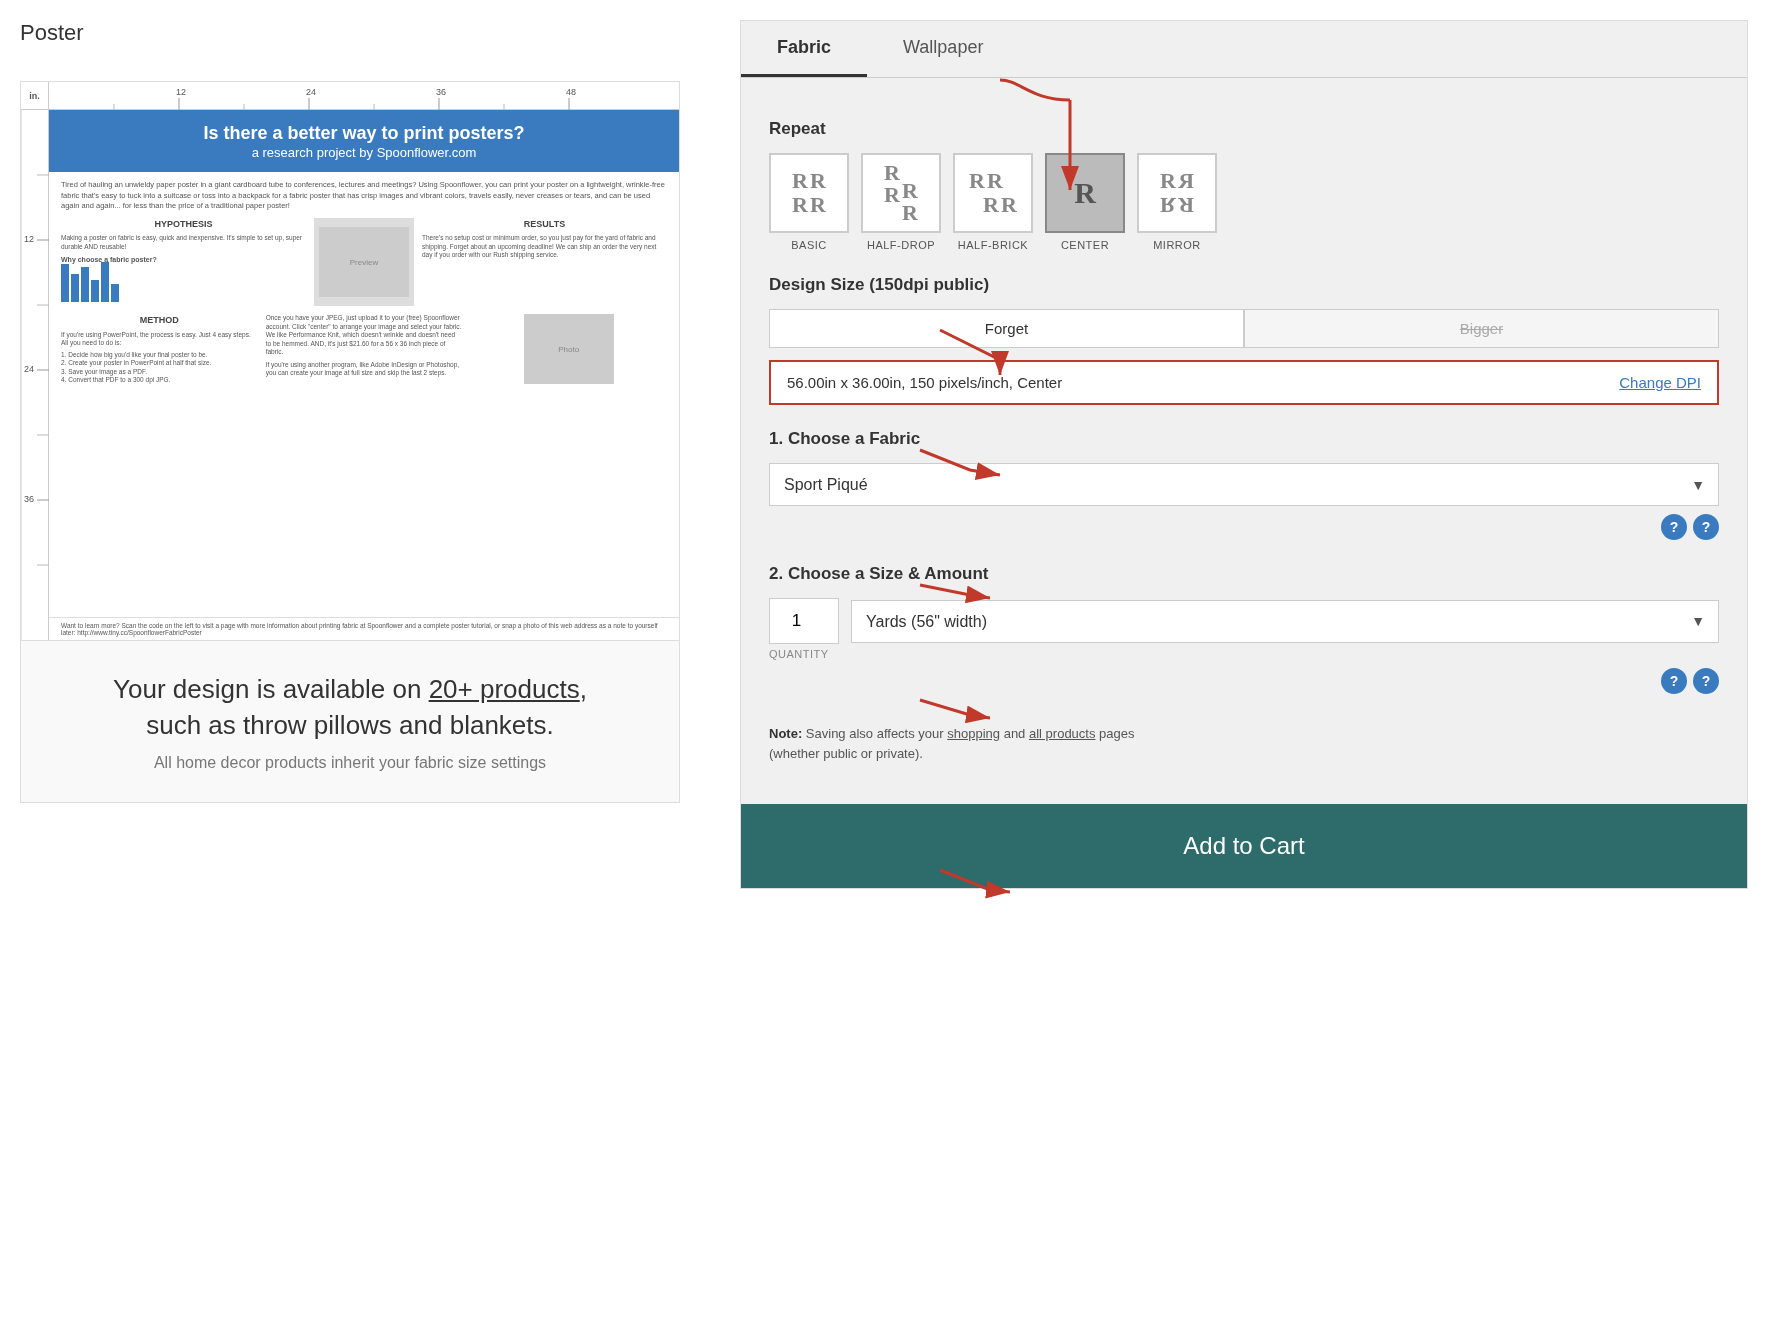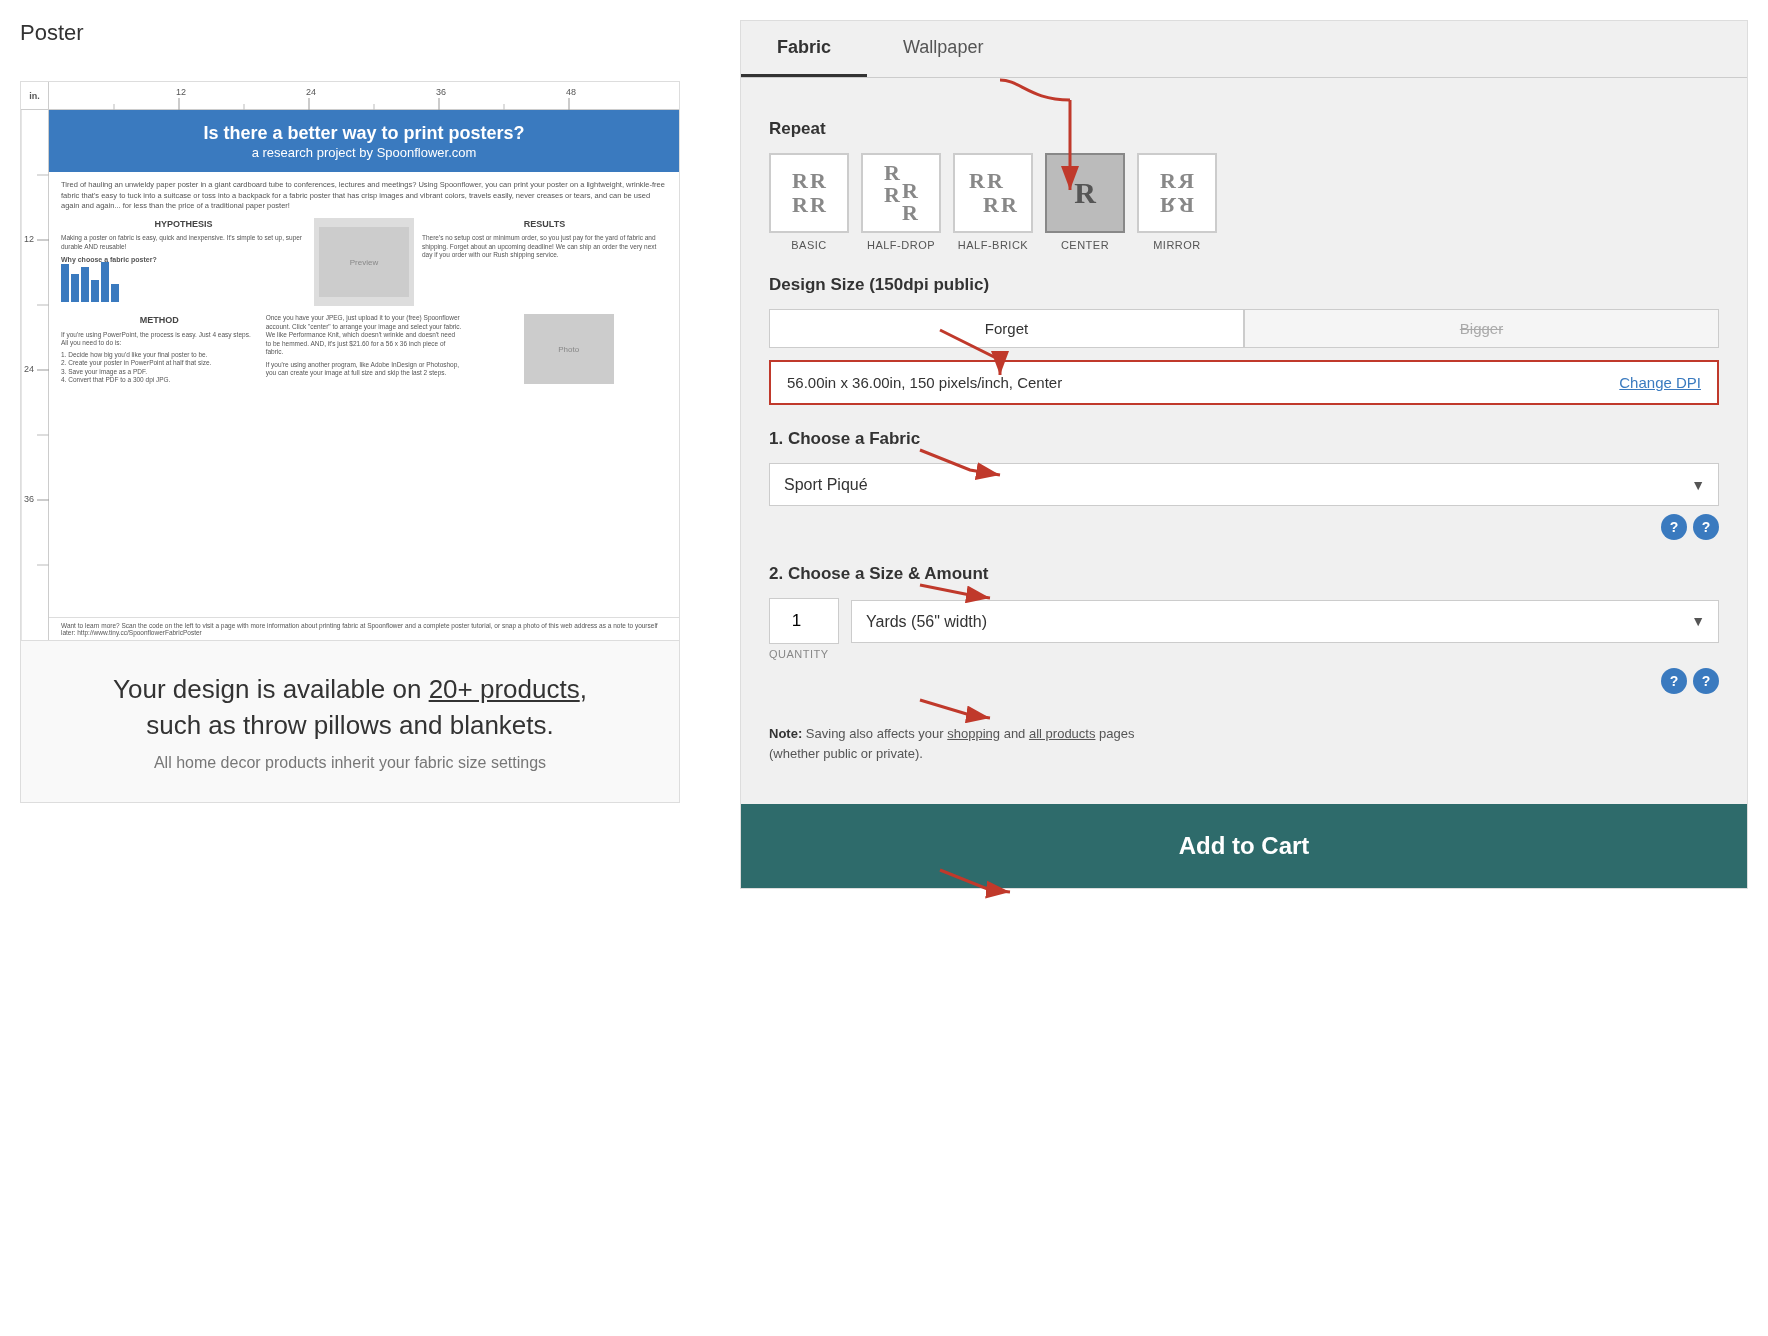--- a/index.html
+++ b/index.html
@@ -703,21 +703,21 @@
             <strong>Note:</strong>
             <span> Saving also affects your </span>
             <a href="#">shopping</a>
             <span> and </span>
             <a href="#">all products</a>
             <span> pages<br>(whether public or private).</span>
           </div>
         </div>
       </div>
 
-      <button class="add-cart-btn" style="margin:0;font-weight:bold;">Add to Cart</button>
+      <button class="add-cart-btn" style="margin:0;">Add to Cart</button>
     </div>
 
     <svg class="overlay-arrows" width="1050" height="1336" xmlns="http://www.w3.org/2000/svg" style="position:absolute;top:0;left:0;pointer-events:none;">
       <defs>
         <marker id="arrowhead" markerWidth="8" markerHeight="6" refX="8" refY="3" orient="auto">
           <polygon points="0 0, 8 3, 0 6" fill="#c0392b"></polygon>
         </marker>
       </defs>
 
       <path d="M 330 80 L 330 155 L 330 170" stroke="#c0392b" stroke-width="3" fill="none" marker-end="url(#arrowhead)"></path>

